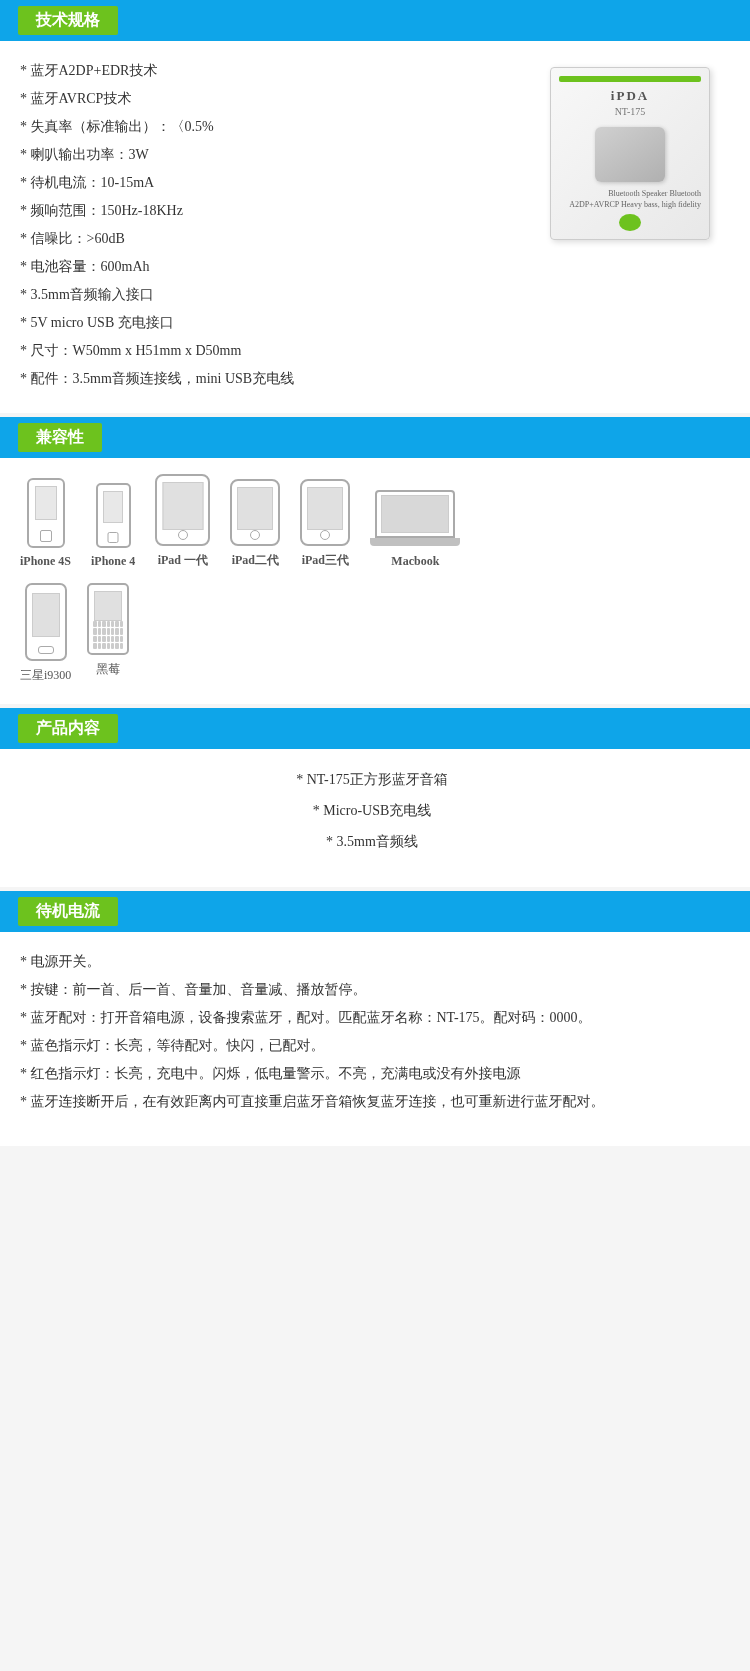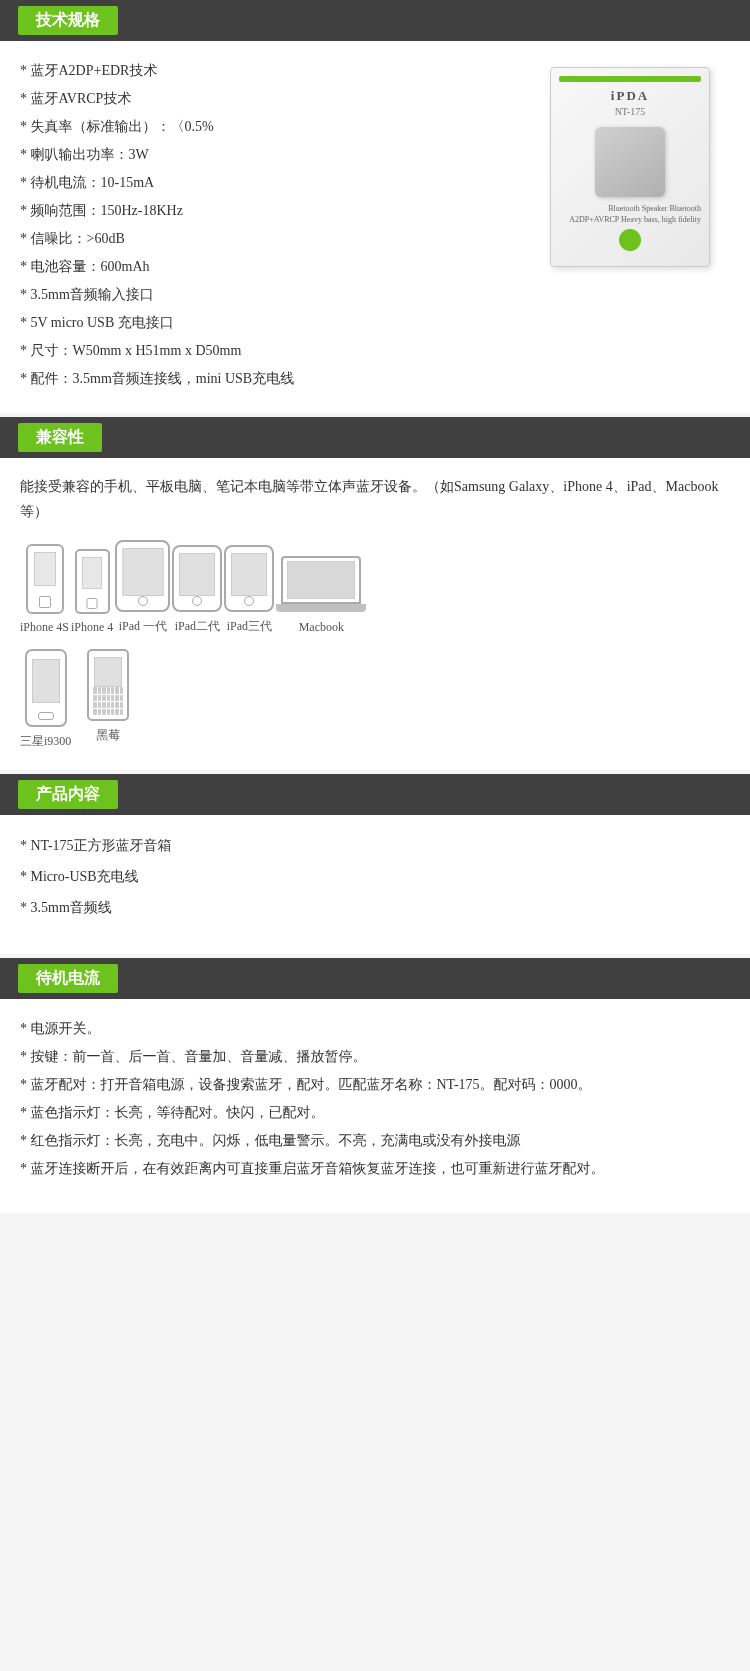--- a/index.html
+++ b/index.html
@@ -10,21 +10,21 @@
       font-size: 14px;
       color: #333;
     }
 
     .section {
       background: #fff;
       margin-bottom: 4px;
     }
 
     .section-header {
-      background: #404040;
+      background: #0ea5e9;
       padding: 6px 0;
       display: flex;
       align-items: center;
     }
 
     .section-title-box {
       background: #6dc21e;
       color: #fff;
       font-size: 16px;
       font-weight: bold;
@@ -48,21 +48,21 @@
       flex-shrink: 0;
       display: flex;
       align-items: flex-start;
       justify-content: center;
       padding-top: 10px;
     }
 
     
     .product-box {
       width: 160px;
-      height: 200px;
+      height: 173px;
       border: 1.5px solid #ccc;
       border-radius: 4px;
       background: linear-gradient(135deg, #f8f8f8 0%, #e8e8e8 100%);
       position: relative;
       display: flex;
       flex-direction: column;
       align-items: center;
       justify-content: flex-start;
       padding: 8px;
       box-shadow: 2px 2px 6px rgba(0,0,0,0.15);
@@ -118,22 +118,23 @@
       padding: 16px 20px 20px 20px;
     }
     .compat-text {
       font-size: 14px;
       line-height: 1.8;
       margin-bottom: 16px;
     }
     .compat-devices {
       display: flex;
       flex-wrap: wrap;
-      gap: 2px;
+      gap: 20px;
       align-items: flex-end;
+      font-weight: bold;
     }
     .compat-device {
       display: flex;
       flex-direction: column;
       align-items: center;
       gap: 6px;
     }
     .compat-device-label {
       font-size: 12px;
       color: #555;
@@ -302,22 +303,23 @@
       grid-template-rows: repeat(4, 1fr);
       gap: 1px;
     }
     .bb-key {
       background: #ccc;
       border-radius: 1px;
     }
 
     
     .contents-body {
-      padding: 16px 20px 30px 20px;
+      padding: 16px 20px 30px 14px;
       line-height: 2.2;
+      text-align: center;
     }
 
     
     .instructions-body {
       padding: 16px 20px 30px 20px;
       line-height: 2;
     }
 
     .row2 {
       margin-top: 14px;
@@ -361,21 +363,20 @@
       </div>
     </div>
   </div>
 </div>
 
 <div class="section">
   <div class="section-header">
     <div class="section-title-box">兼容性</div>
   </div>
   <div class="compat-body">
-    <div class="compat-text">能接受兼容的手机、平板电脑、笔记本电脑等带立体声蓝牙设备。（如Samsung Galaxy、iPhone 4、iPad、Macbook等）</div>
     <div class="compat-devices">
 
       <div class="compat-device">
         <div class="icon-iphone-4s"></div>
         <div class="compat-device-label">iPhone 4S</div>
       </div>
 
       <div class="compat-device">
         <div class="icon-iphone-4"></div>
         <div class="compat-device-label">iPhone 4</div>

